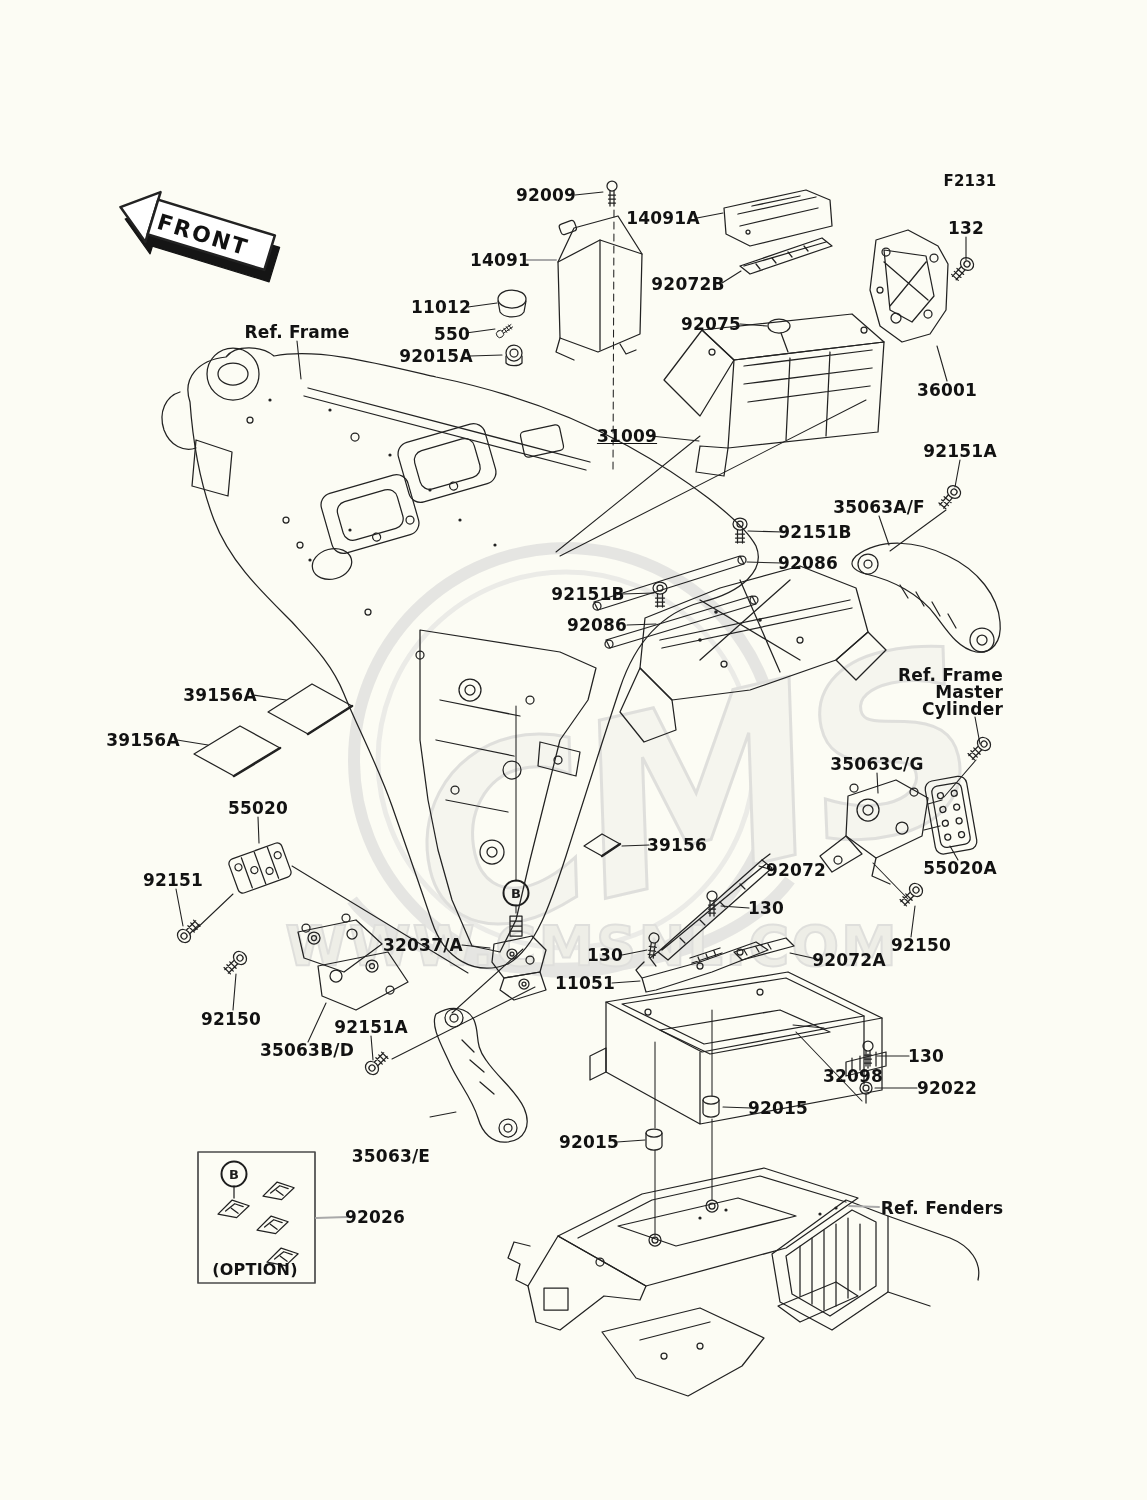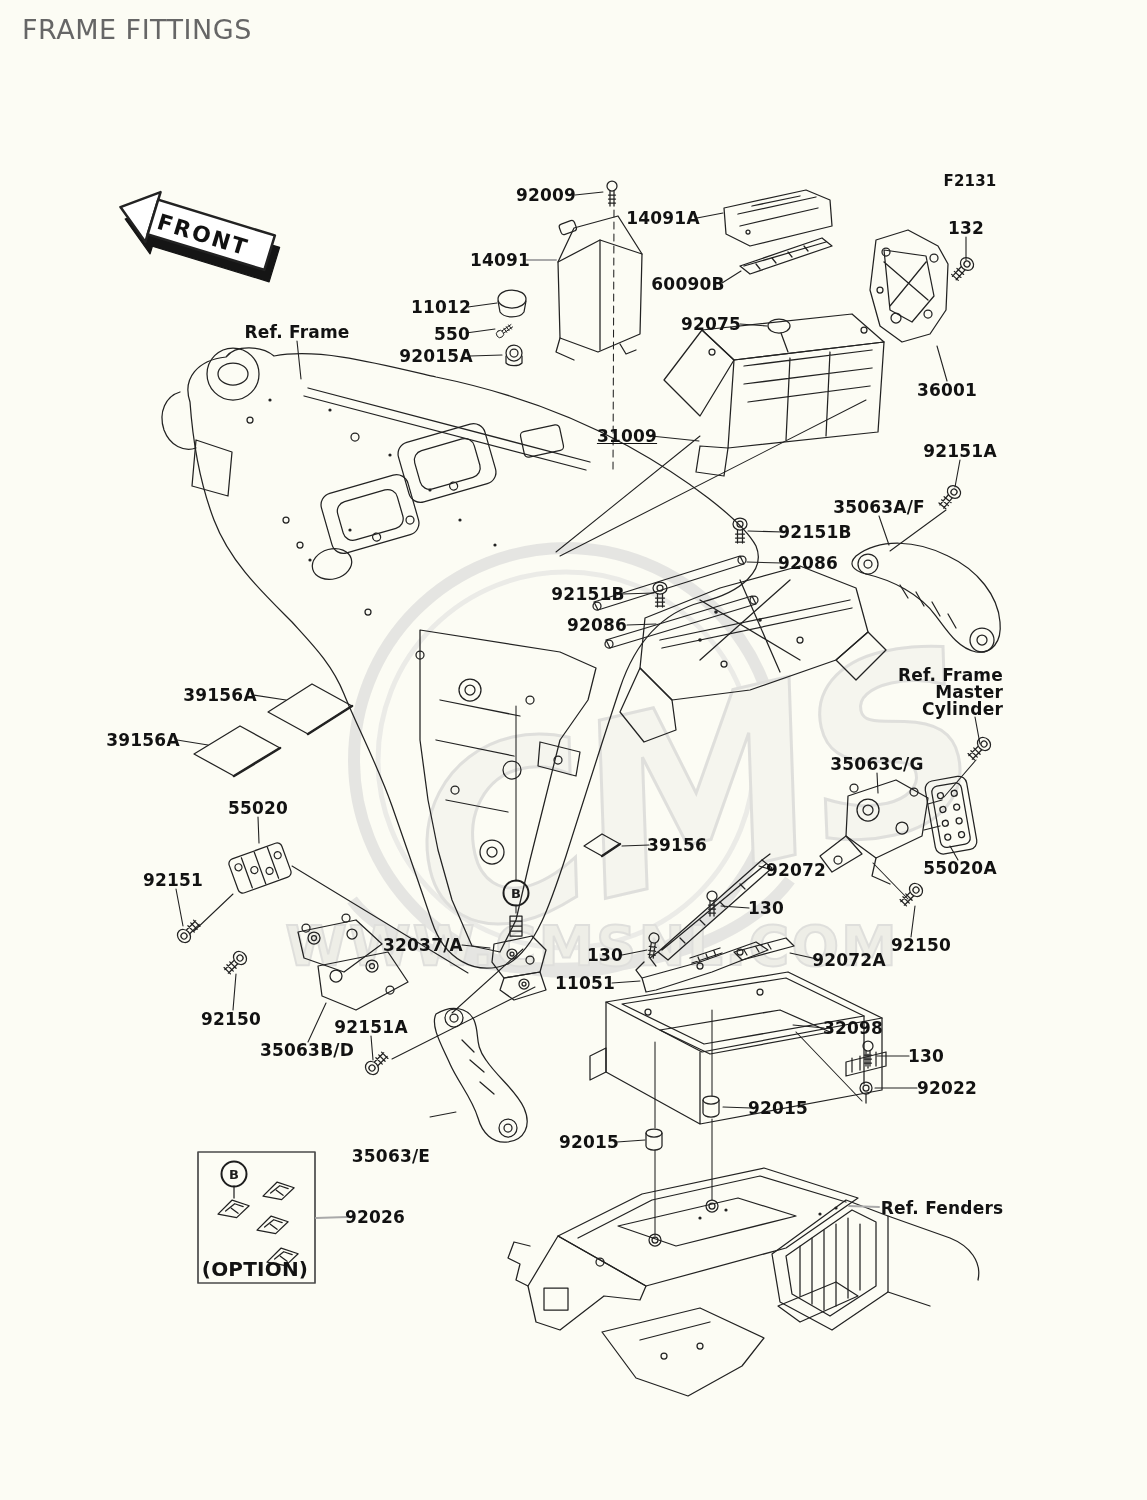--- a/index.html
+++ b/index.html
@@ -14,21 +14,20 @@
   .label.end{transform:translate(-100%,-50%);}
   .callout{position:absolute;width:23px;height:23px;border:2px solid #1d1d1d;border-radius:50%;transform:translate(-50%,-50%);
            display:flex;align-items:center;justify-content:center;font-size:13px;font-weight:700;color:#1d1d1d;background:transparent;}
   .banner{position:absolute;left:573px;top:1468px;transform:translate(-50%,-50%);font-size:45px;color:#cc0000;white-space:nowrap;z-index:4;}
 </style>
 </head>
 <body>
 
 <div class="stage">
 
-  <div class="page-title">FRAME FITTINGS</div>
 
   <svg id="wm" class="layer" width="1147" height="1500">
     <g opacity="0.55">
       <circle cx="566" cy="760" r="212" fill="none" stroke="#d4d4d4" stroke-width="12"></circle>
       <circle cx="566" cy="760" r="188" fill="none" stroke="#dedede" stroke-width="5"></circle>
       <path d="M352,900 C420,990 700,1000 790,880" fill="none" stroke="#d4d4d4" stroke-width="12"></path>
       <text x="400" y="905" font-size="240" font-weight="700" font-style="italic" fill="#f1f1ea" stroke="#c9c9c9" stroke-width="3" transform="rotate(-13 560 760)" letter-spacing="-8">CMS</text>
       <text x="592" y="965" text-anchor="middle" font-size="56" font-weight="700" fill="#e3e3dd" stroke="#c9c9c9" stroke-width="2" letter-spacing="2">WWW.CMSNL.COM</text>
     </g>
   </svg>
@@ -372,21 +371,21 @@
       <g stroke="#a9a9a9" stroke-width="2">
         <path d="M527,260 L556,260 M347,1217 L316,1218 M879,1207 L849,1206"></path>
       </g>
     </g>
   </svg>
 
   <div id="labels">
       <div class="label" style="left: 546px; top: 195px;">92009</div>
       <div class="label" style="left: 663px; top: 218px;">14091A</div>
       <div class="label" style="left: 500px; top: 260px;">14091</div>
-      <div class="label" style="left: 688px; top: 284px;">60090B</div>
+      <div class="label" style="left: 688px; top: 284px;">92072B</div>
       <div class="label" style="left: 441px; top: 307px;">11012</div>
       <div class="label" style="left: 452px; top: 334px;">550</div>
       <div class="label" style="left: 436px; top: 356px;">92015A</div>
       <div class="label" style="left: 711px; top: 324px;">92075</div>
       <div class="label" style="left: 970px; top: 181px; font-size: 15px;">F2131</div>
       <div class="label" style="left: 966px; top: 228px;">132</div>
       <div class="label" style="left: 947px; top: 390px;">36001</div>
       <div class="label" style="left: 960px; top: 451px;">92151A</div>
       <div class="label" style="left: 627px; top: 436px; text-decoration: underline;">31009</div>
       <div class="label" style="left: 879px; top: 507px;">35063A/F</div>
@@ -409,25 +408,25 @@
       <div class="label" style="left: 677px; top: 845px;">39156</div>
       <div class="label" style="left: 796px; top: 870px;">92072</div>
       <div class="label" style="left: 766px; top: 908px;">130</div>
       <div class="label" style="left: 605px; top: 955px;">130</div>
       <div class="label" style="left: 585px; top: 983px;">11051</div>
       <div class="label" style="left: 423px; top: 945px;">32037/A</div>
       <div class="label" style="left: 231px; top: 1019px;">92150</div>
       <div class="label" style="left: 307px; top: 1050px;">35063B/D</div>
       <div class="label" style="left: 371px; top: 1027px;">92151A</div>
       <div class="label" style="left: 391px; top: 1117px; margin-top: 39px;">35063/E</div>
-      <div class="label" style="left: 853px; top: 1028px;">32098</div>
+      <div class="label" style="left: 853px; top: 1076px;">32098</div>
       <div class="label" style="left: 926px; top: 1056px;">130</div>
       <div class="label" style="left: 947px; top: 1088px;">92022</div>
       <div class="label" style="left: 778px; top: 1108px;">92015</div>
       <div class="label" style="left: 589px; top: 1142px;">92015</div>
       <div class="label" style="left: 942px; top: 1208px;">Ref. Fenders</div>
       <div class="label" style="left: 375px; top: 1217px;">92026</div>
-      <div class="label" style="left: 255px; top: 1269px; font-size: 20px;">(OPTION)</div>
+      <div class="label" style="left: 255px; top: 1269px; font-size: 16px;">(OPTION)</div>
       <div class="callout" style="left: 516px; top: 893px;">B</div>
       <div class="callout" style="left: 234px; top: 1174px;">B</div>
     </div>
 
 </div>
 
 </body></html>

